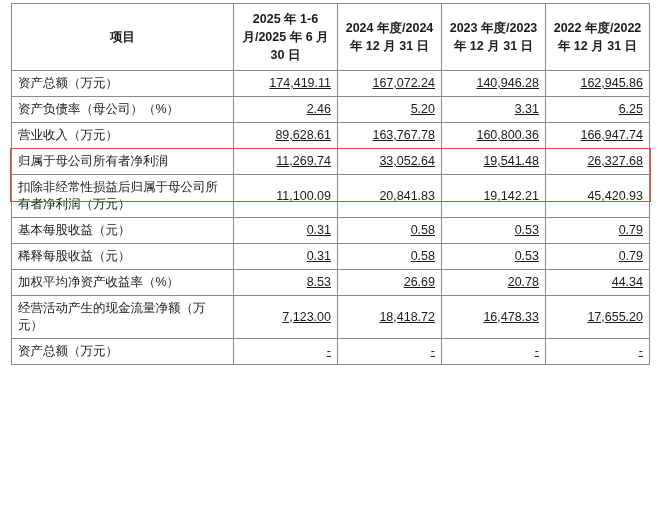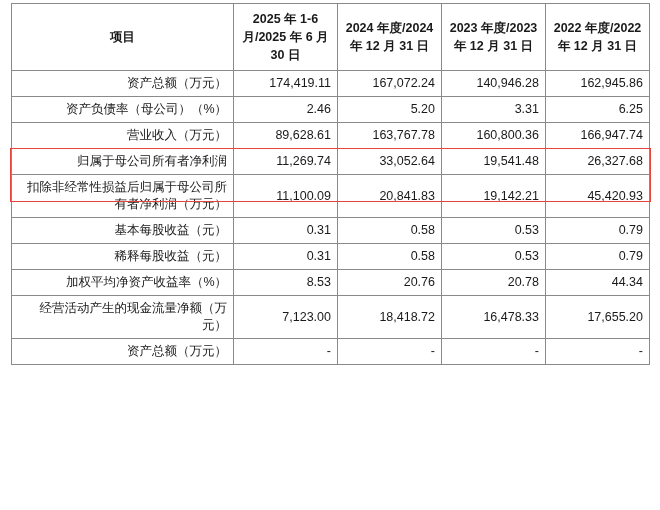--- a/index.html
+++ b/index.html
@@ -43,26 +43,27 @@
   table.fin thead th {
     text-align: center;
     font-weight: bold;
     padding: 6px 6px;
     line-height: 18px;
   }
   th.head-item {
     text-align: center;
   }
   td.label {
-    text-align: right;
+    text-align: left;
     padding-left: 7px;
   }
   td.num {
     text-align: right;
     padding-right: 7px;
+    text-decoration: underline;
   }
   
   .hl-box {
     position: absolute;
     border: 1.5px solid #e8443a;
     pointer-events: none;
     box-sizing: border-box;
   }
 </style>
 </head>
@@ -132,21 +133,21 @@
         <tr>
           <td class="label">稀释每股收益（元）</td>
           <td class="num">0.31</td>
           <td class="num">0.58</td>
           <td class="num">0.53</td>
           <td class="num">0.79</td>
         </tr>
         <tr>
           <td class="label">加权平均净资产收益率（%）</td>
           <td class="num">8.53</td>
-          <td class="num">20.76</td>
+          <td class="num">26.69</td>
           <td class="num">20.78</td>
           <td class="num">44.34</td>
         </tr>
         <tr>
           <td class="label">经营活动产生的现金流量净额（万元）</td>
           <td class="num">7,123.00</td>
           <td class="num">18,418.72</td>
           <td class="num">16,478.33</td>
           <td class="num">17,655.20</td>
         </tr>

